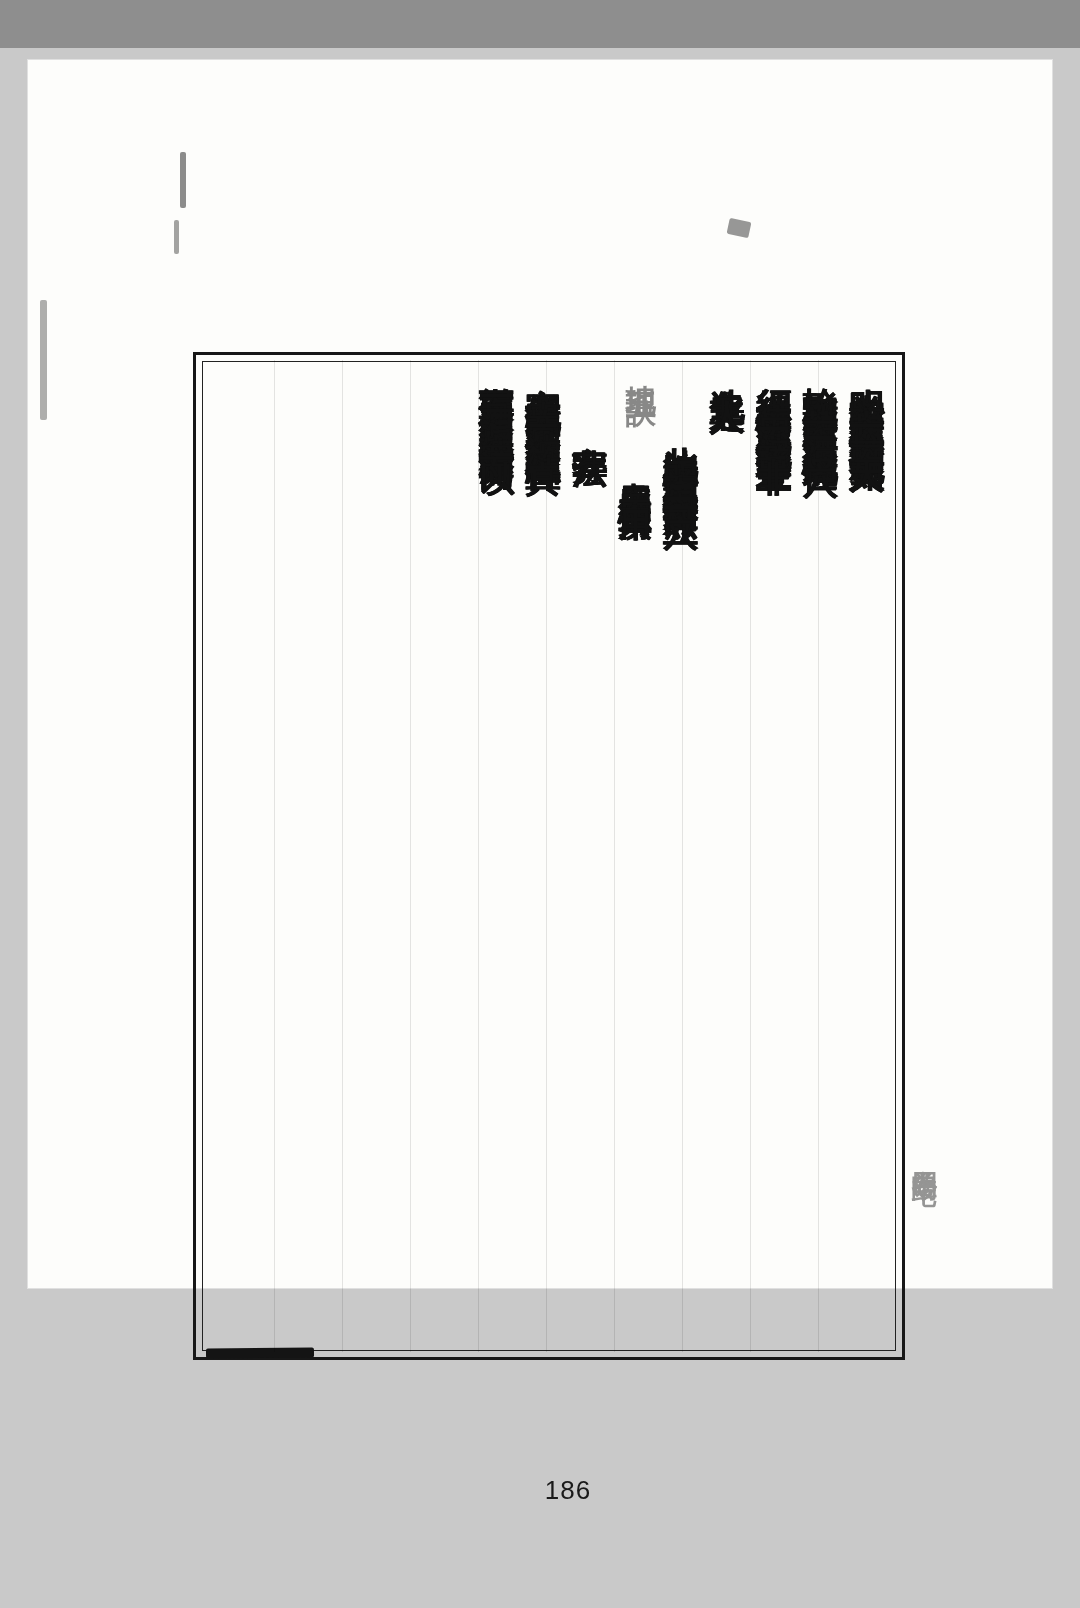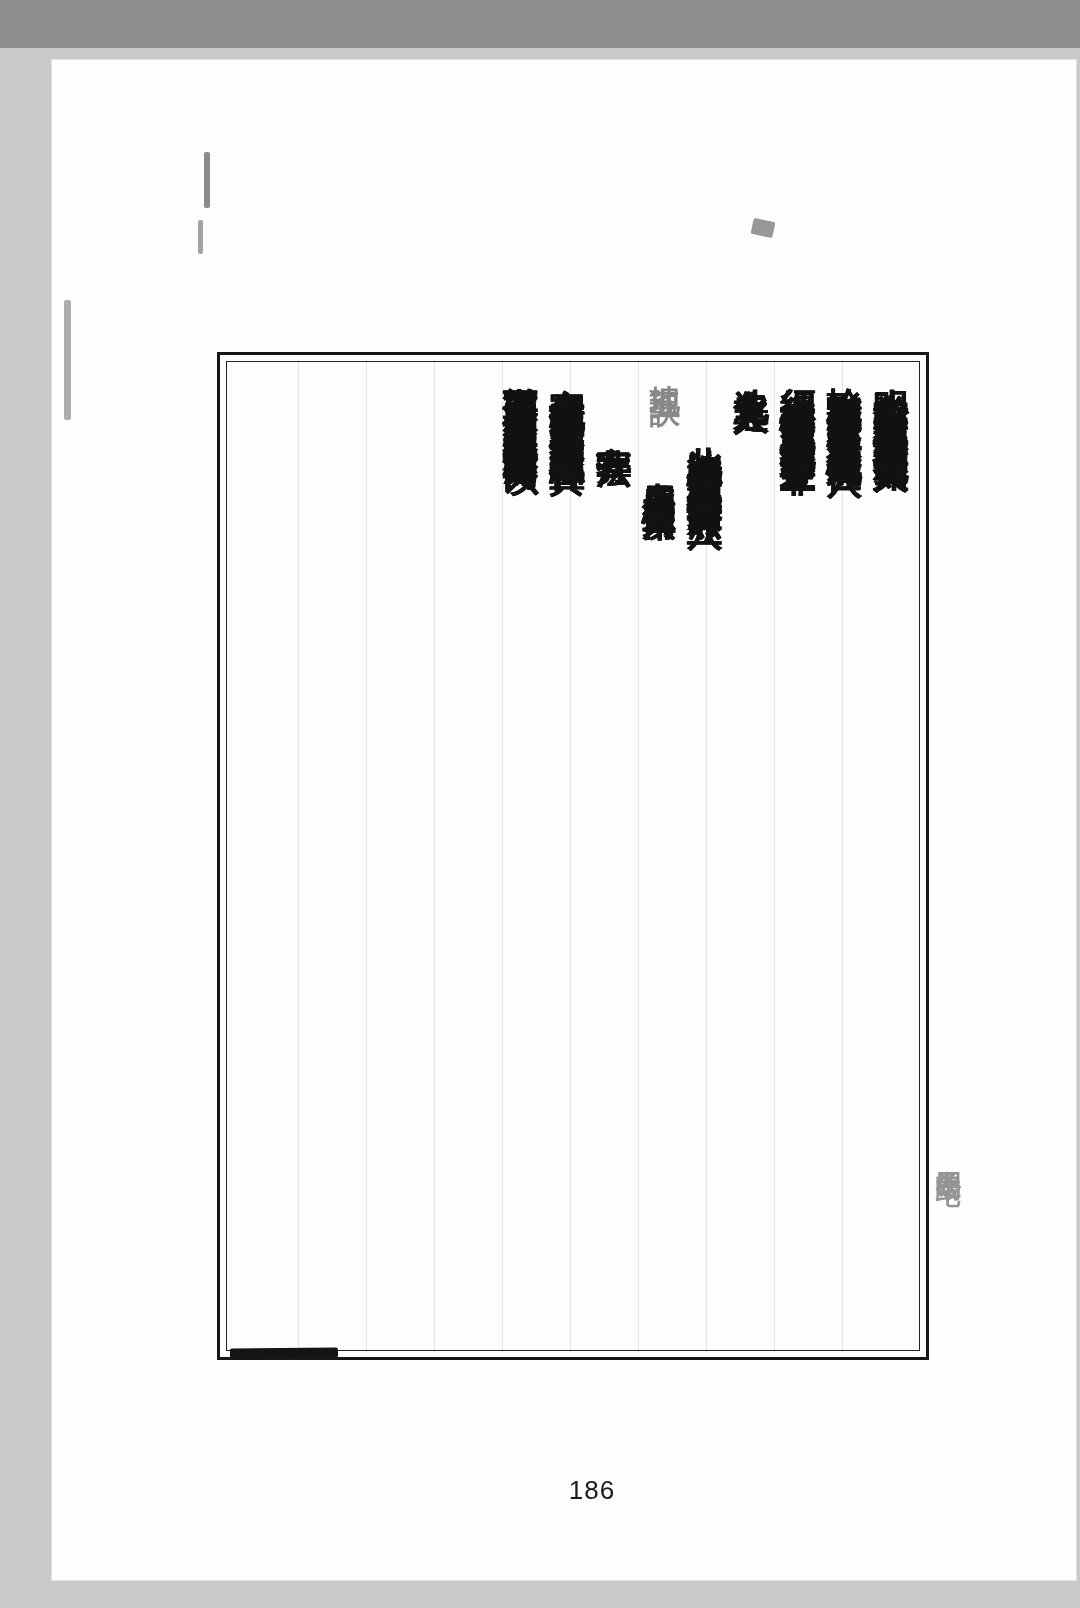--- a/index.html
+++ b/index.html
@@ -28,24 +28,23 @@
     position: absolute;
     left: 0; top: 0;
     width: 1080px; height: 48px;
     background: #8e8e8e;
   }
 
   
   #paper-sheet {
     position: absolute;
     left: 28px; top: 60px;
-    width: 1024px; height: 1520px;
+    width: 1024px; height: 1228px;
     background: #fdfdfb;
     box-shadow: 0 0 0 1px #e0e0e0;
-    margin-left: 24px;
   }
 
   
   #block-frame {
     position: absolute;
     left: 165px; top: 292px;
     width: 712px; height: 1008px;
     border: 3px solid #171717;
     box-sizing: border-box;
     background: transparent;

